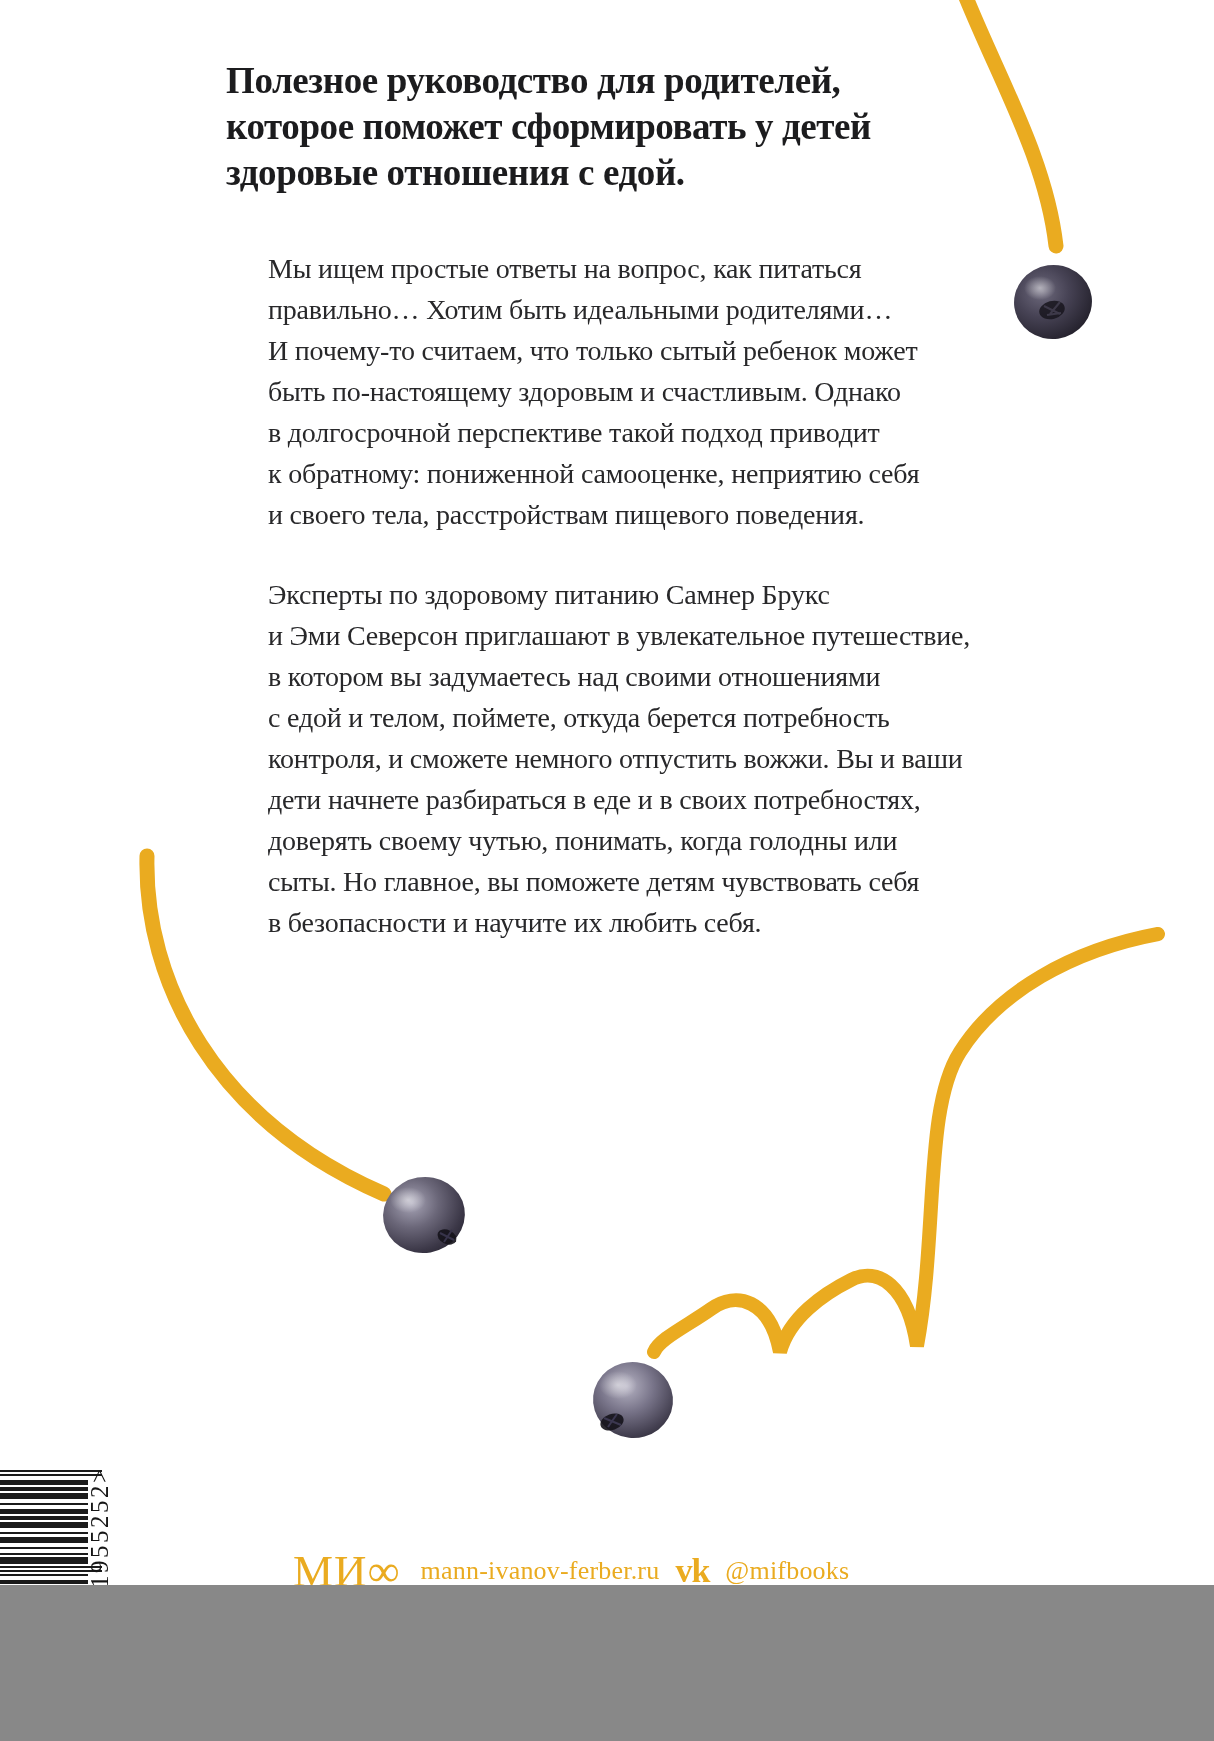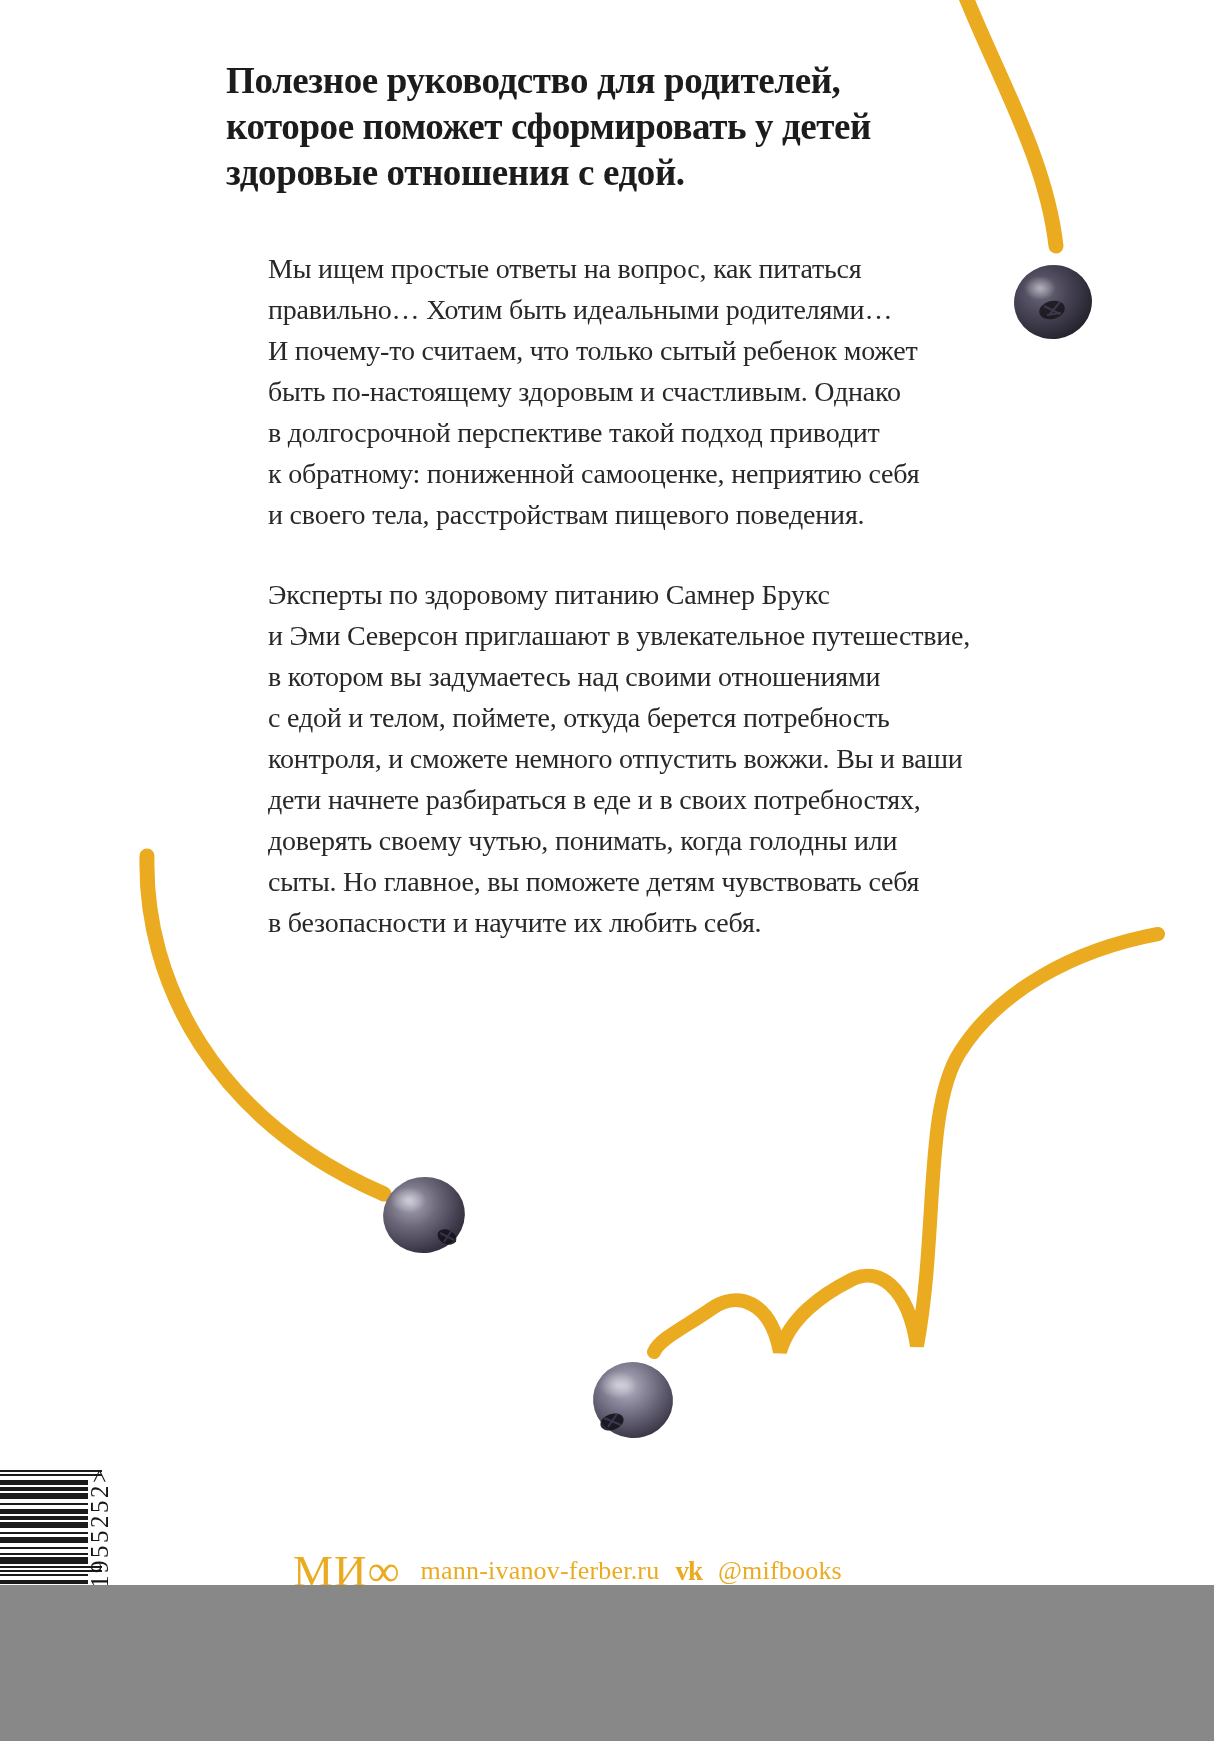--- a/index.html
+++ b/index.html
@@ -70,21 +70,21 @@
     font-size:26px;
     letter-spacing:0.2px;
     margin-right:16px;
   }
   .footer .vk{
     margin-right:16px;
     display:flex;
     align-items:center;
   }
   .footer .vk span{
-    font-size:27px;
+    font-size:34px;
     font-weight:bold;
     letter-spacing:-1px;
   }
   .footer .social{
     font-size:26px;
     letter-spacing:0.2px;
   }
 
   .barcode{
     position:absolute;

